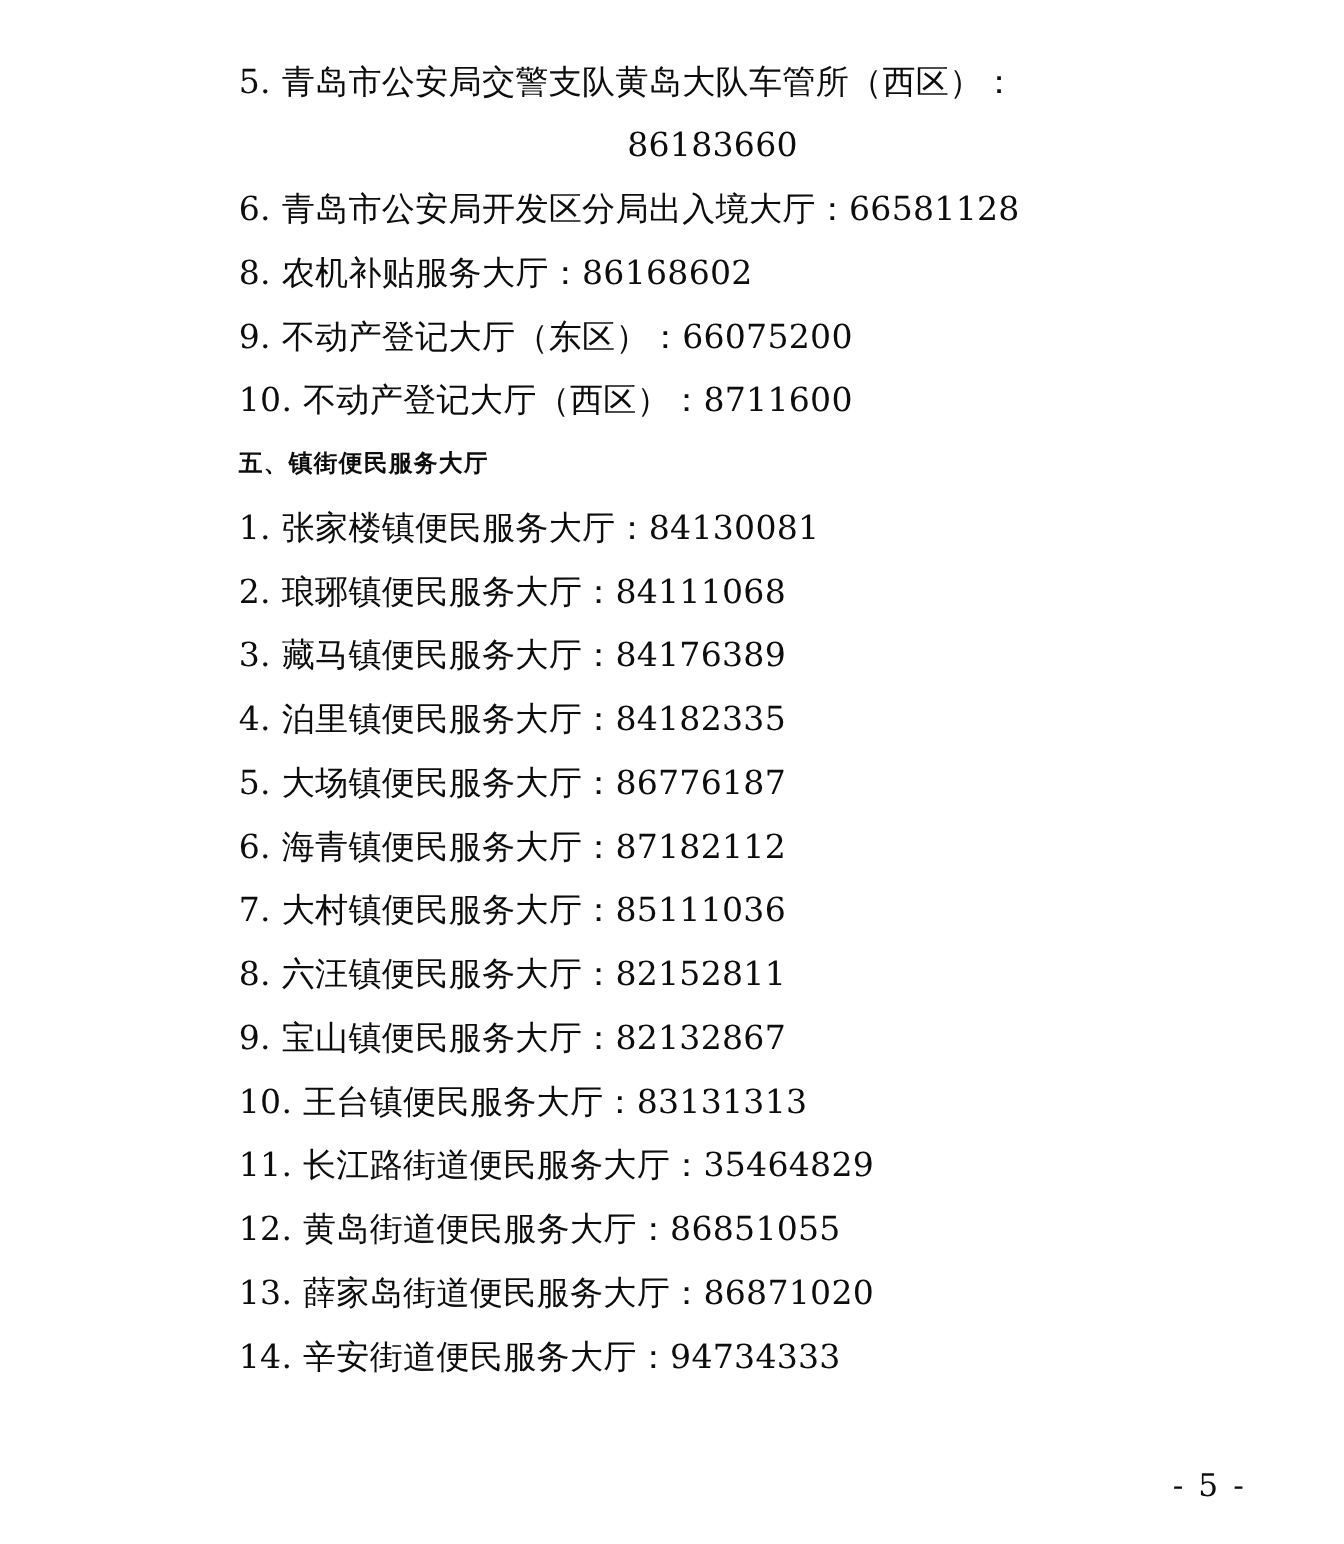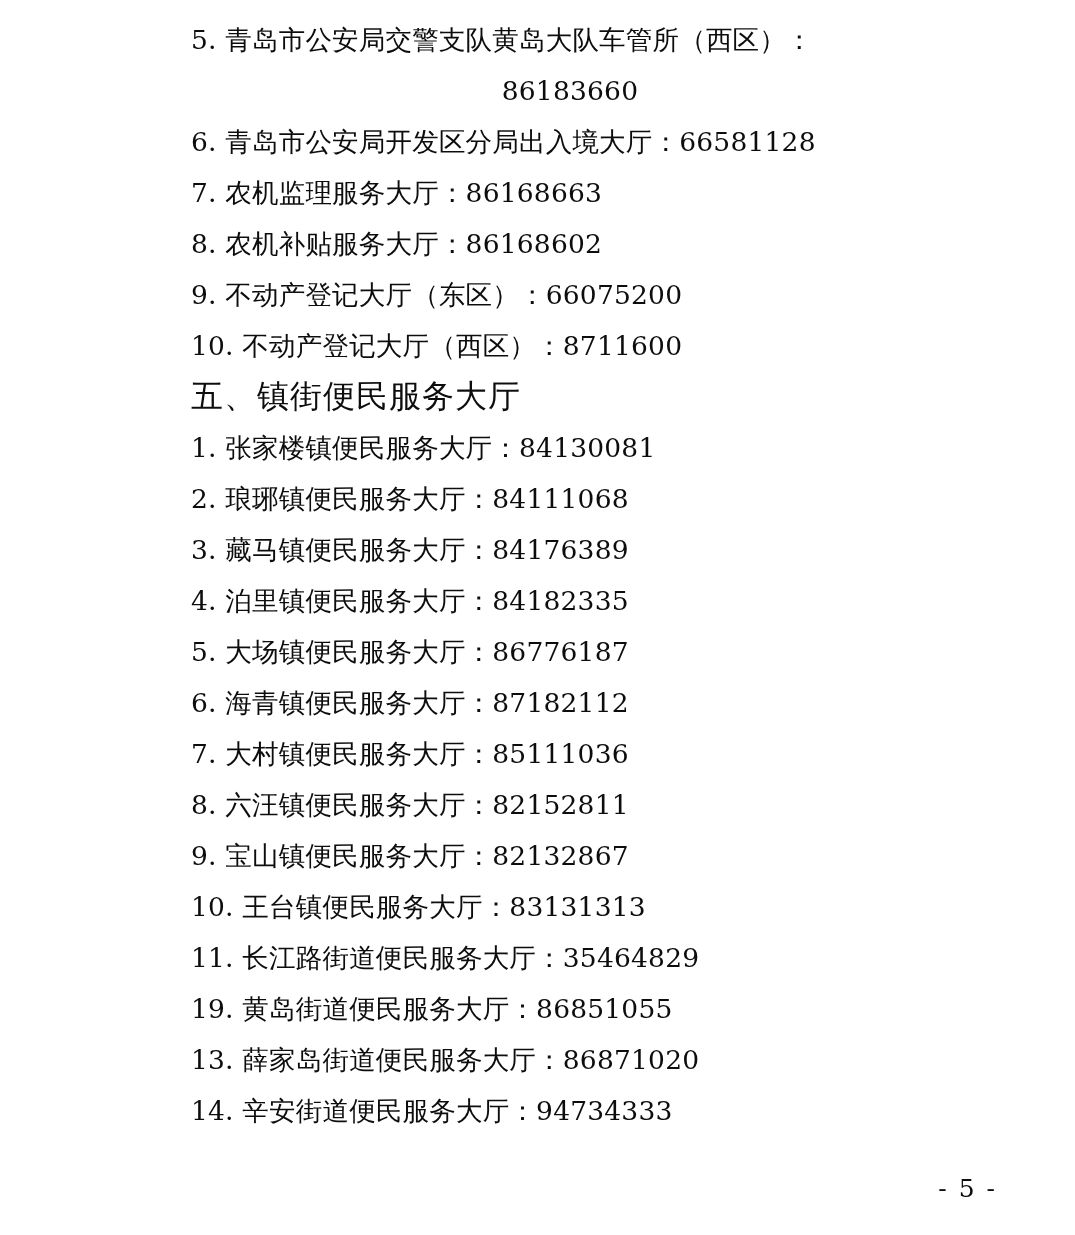--- a/index.html
+++ b/index.html
@@ -11,37 +11,38 @@
     position: relative;
     width: 1075px;
     height: 1235px;
     background: #ffffff;
     font-family: "DejaVu Serif", "Liberation Serif", serif;
     color: #0d0d0d;
     overflow: hidden;
   }
   .content {
     padding: 14px 70px 0 135px;
+    margin-top: 26px;
   }
   .line {
     font-size: 26.5px;
     line-height: 51px;
     white-space: pre-wrap;
     letter-spacing: 0.2px;
   }
   .indent {
     text-indent: 56px;
   }
   .no-indent {
     text-indent: 0;
     text-align: center;
   }
   .heading {
-    font-weight: normal;
-    font-size: 32px;
+    font-weight: bold;
+    font-size: 19px;
     line-height: 51px;
     text-indent: 56px;
     letter-spacing: 1px;
   }
   .page-number {
     position: absolute;
     left: 0;
     right: 78px;
     bottom: 32px;
     text-align: right;
@@ -51,38 +52,37 @@
 </style>
 </head>
 <body>
 
 <div class="page">
   <div class="content">
 
     <div class="line indent">5. 青岛市公安局交警支队黄岛大队车管所（西区）：</div>
     <div class="line no-indent">86183660</div>
     <div class="line indent">6. 青岛市公安局开发区分局出入境大厅：66581128</div>
-    <div class="line indent">7. 农机监理服务大厅：86168663</div>
     <div class="line indent">8. 农机补贴服务大厅：86168602</div>
     <div class="line indent">9. 不动产登记大厅（东区）：66075200</div>
     <div class="line indent">10. 不动产登记大厅（西区）：8711600</div>
 
     <div class="heading">五、镇街便民服务大厅</div>
 
     <div class="line indent">1. 张家楼镇便民服务大厅：84130081</div>
     <div class="line indent">2. 琅琊镇便民服务大厅：84111068</div>
     <div class="line indent">3. 藏马镇便民服务大厅：84176389</div>
     <div class="line indent">4. 泊里镇便民服务大厅：84182335</div>
     <div class="line indent">5. 大场镇便民服务大厅：86776187</div>
     <div class="line indent">6. 海青镇便民服务大厅：87182112</div>
     <div class="line indent">7. 大村镇便民服务大厅：85111036</div>
     <div class="line indent">8. 六汪镇便民服务大厅：82152811</div>
     <div class="line indent">9. 宝山镇便民服务大厅：82132867</div>
     <div class="line indent">10. 王台镇便民服务大厅：83131313</div>
     <div class="line indent">11. 长江路街道便民服务大厅：35464829</div>
-    <div class="line indent">19. 黄岛街道便民服务大厅：86851055</div>
+    <div class="line indent">12. 黄岛街道便民服务大厅：86851055</div>
     <div class="line indent">13. 薛家岛街道便民服务大厅：86871020</div>
     <div class="line indent">14. 辛安街道便民服务大厅：94734333</div>
 
   </div>
 
   <div class="page-number">- 5 -</div>
 </div>
 
 </body></html>

